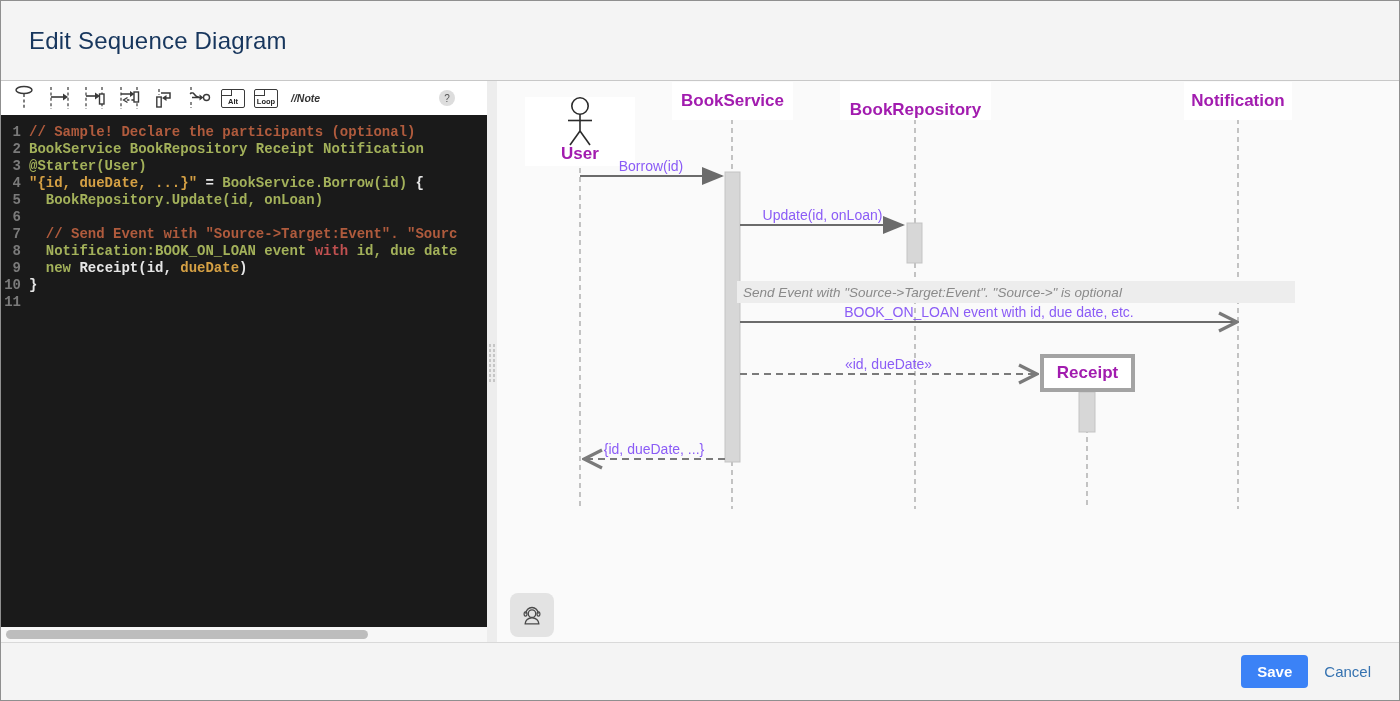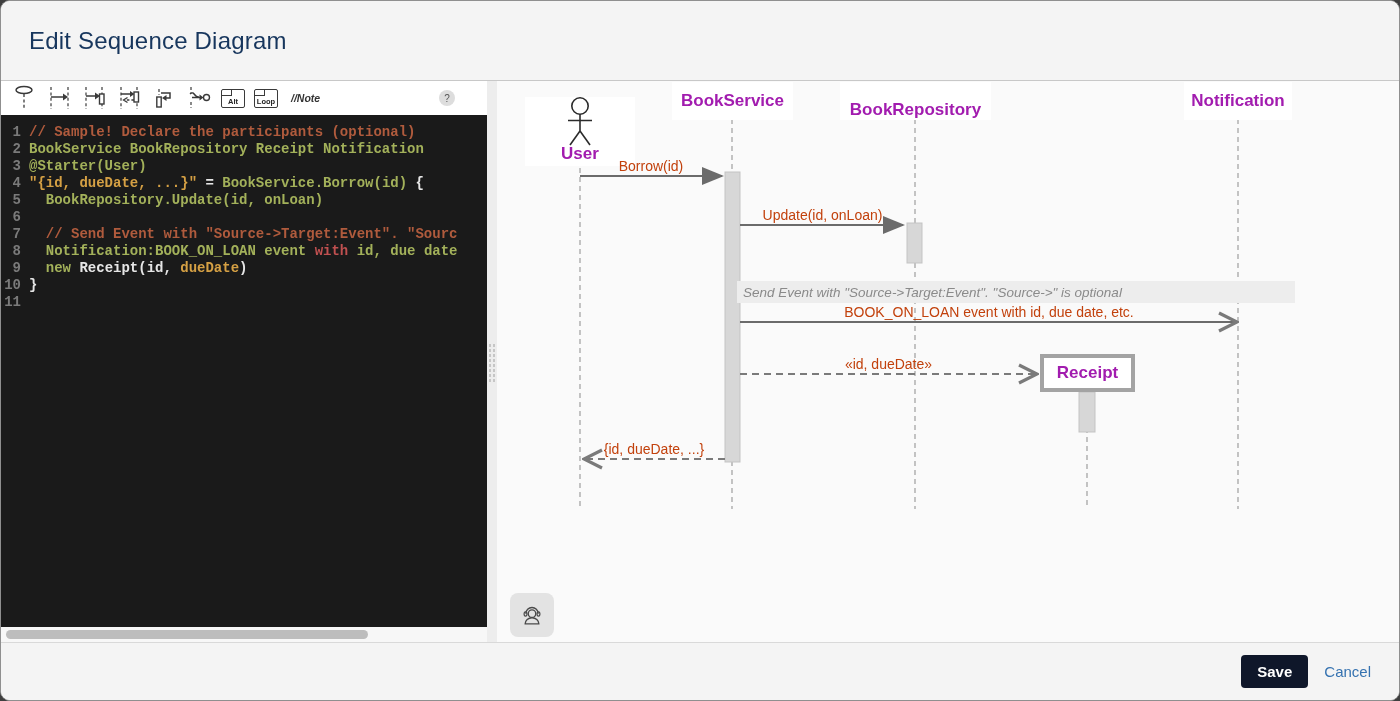--- a/index.html
+++ b/index.html
@@ -1,19 +1,19 @@
 <!DOCTYPE html>
 <html><head>
 <meta charset="utf-8">
 <style>
   * { margin:0; padding:0; box-sizing:border-box; }
   html,body { width:1400px; height:701px; background:#3f3f3f; font-family:"Liberation Sans", sans-serif; }
   .modal {
     position:absolute; inset:0; width:1400px; height:701px;
-    background:#fafafa; border:1px solid #8f8f8f; border-radius:10px; overflow:hidden;
+    background:#fafafa; border:1px solid #8f8f8f; border-radius:0; overflow:hidden;
     display:flex; flex-direction:column;
   }
   
   .hdr { height:80px; background:#f4f4f4; border-bottom:1px solid #c8c8c8; flex:0 0 auto; display:flex; align-items:center; }
   .hdr h1 { margin-left:28px; font-size:24px; font-weight:500; color:#17365d; letter-spacing:.2px; }
   
   .main { flex:1 1 auto; display:flex; min-height:0; }
   .left { width:486px; flex:0 0 auto; display:flex; flex-direction:column; background:#fff; }
   
   .tb { height:34px; background:#fff; display:flex; align-items:center; padding:0 10px; gap:9px; flex:0 0 auto; }
@@ -38,29 +38,29 @@
   .hsb .thumb { position:absolute; left:5px; top:3px; width:362px; height:9px; border-radius:5px; background:#bdbdbd; cursor:pointer; }
   
   .gutter { width:10px; flex:0 0 auto; background:#ededed; position:relative; cursor:col-resize; }
   .gutter .grip { position:absolute; left:1px; top:262px; width:8px; height:40px;
                   background-image:radial-gradient(#c6c6c6 1px, transparent 1.2px); background-size:4px 5px; }
   
   .dg { position:relative; flex:1 1 auto; background:#fafafa; overflow:hidden; }
   .dg svg.wire { position:absolute; left:0; top:0; }
   .pbox { position:absolute; background:#fff; display:flex; align-items:center; justify-content:center;
           font-weight:bold; font-size:17px; color:#a21caf; }
-  .plabel { position:absolute; font-size:14px; color:#c2410c; text-align:center; }
+  .plabel { position:absolute; font-size:14px; color:#8b5cf6; text-align:center; }
   .note-band { position:absolute; background:#ededed; display:flex; align-items:center; }
   .note-band span { font-style:italic; color:#8a8a8a; font-size:13.5px; padding-left:6px; white-space:nowrap; }
   .support-btn { position:absolute; left:13px; top:512px; width:44px; height:44px; border-radius:8px; background:#e3e3e3;
                  display:flex; align-items:center; justify-content:center; cursor:pointer; }
   
   .ftr { height:58px; flex:0 0 auto; background:#f4f4f4; border-top:1px solid #d9d9d9;
          display:flex; align-items:center; justify-content:flex-end; padding-right:28px; gap:16px; }
-  .save { background:#0f172a; color:#fff; font-weight:bold; font-size:15px; border:none; border-radius:4px;
+  .save { background:#3b82f6; color:#fff; font-weight:bold; font-size:15px; border:none; border-radius:4px;
           padding:8px 16px; cursor:pointer; font-family:inherit; }
   .cancel { color:#3572b0; font-size:15px; text-decoration:none; cursor:pointer; }
 </style>
 </head>
 <body>
 
 <div class="modal">
 
   <div class="hdr">
     <h1>Edit Sequence Diagram</h1>

